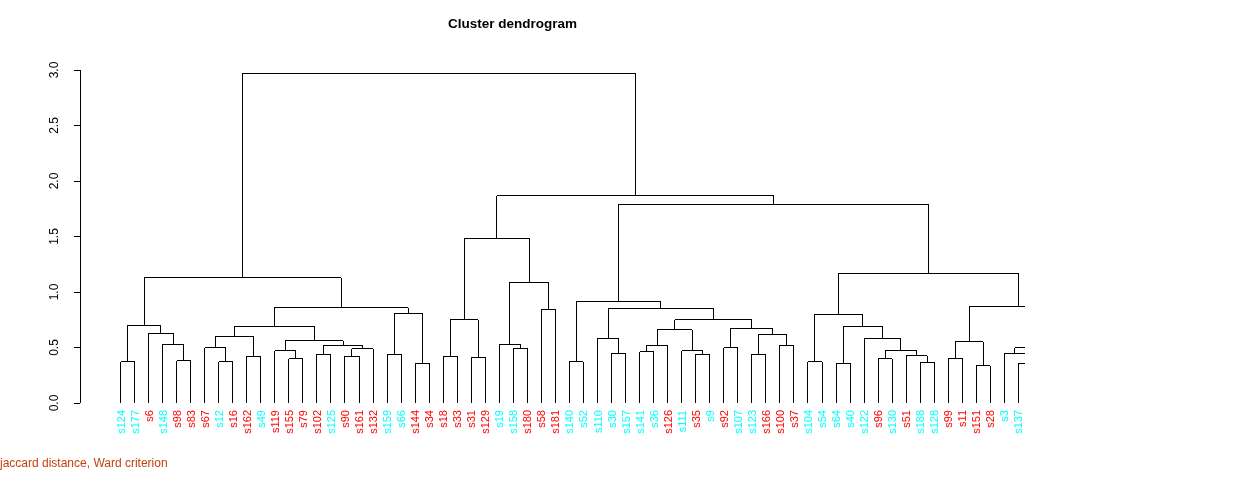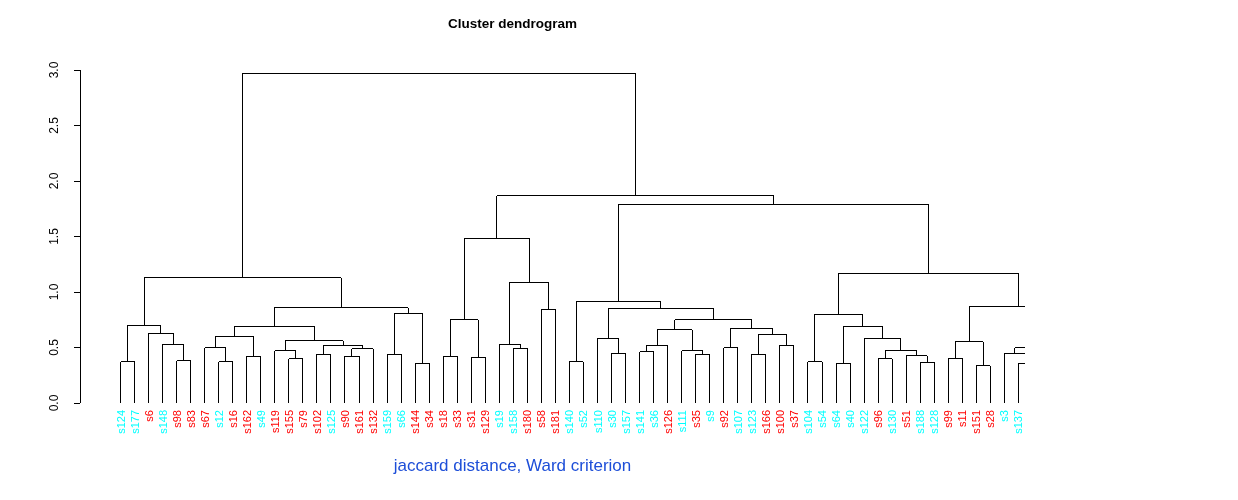--- a/index.html
+++ b/index.html
@@ -1,21 +1,21 @@
 <!DOCTYPE html>
 <html><head>
 <meta charset="utf-8">
 <style>
   html,body{margin:0;padding:0;background:#fff;}
   #stage{position:relative;width:1025px;height:500px;background:#ffffff;overflow:hidden;
          font-family:"Liberation Sans", sans-serif;}
   #title{position:absolute;top:16px;left:0;right:0;text-align:center;
          font-size:13.5px;font-weight:bold;color:#000;}
-  #xlabel{position:absolute;top:456px;left:0;right:0;text-align:center;
-         font-size:17px;color:#1d4ed8;}
+  #xlabel{position:absolute;top:456px;left:0;right:0;text-align:left;
+         font-size:12px;color:#c2410c;}
   svg text{font-family:"Liberation Sans", sans-serif;}
 </style>
 </head>
 <body>
 
 <div id="stage">
   <div id="title">Cluster dendrogram</div>
   <svg id="plot" width="1238" height="500" viewBox="0 0 1238 500">
       <line x1="120.5" y1="361.93" x2="120.5" y2="403" stroke="#000000" stroke-width="1" shape-rendering="crispEdges"></line>
       <line x1="134.53" y1="361.93" x2="134.53" y2="403" stroke="#000000" stroke-width="1" shape-rendering="crispEdges"></line>

